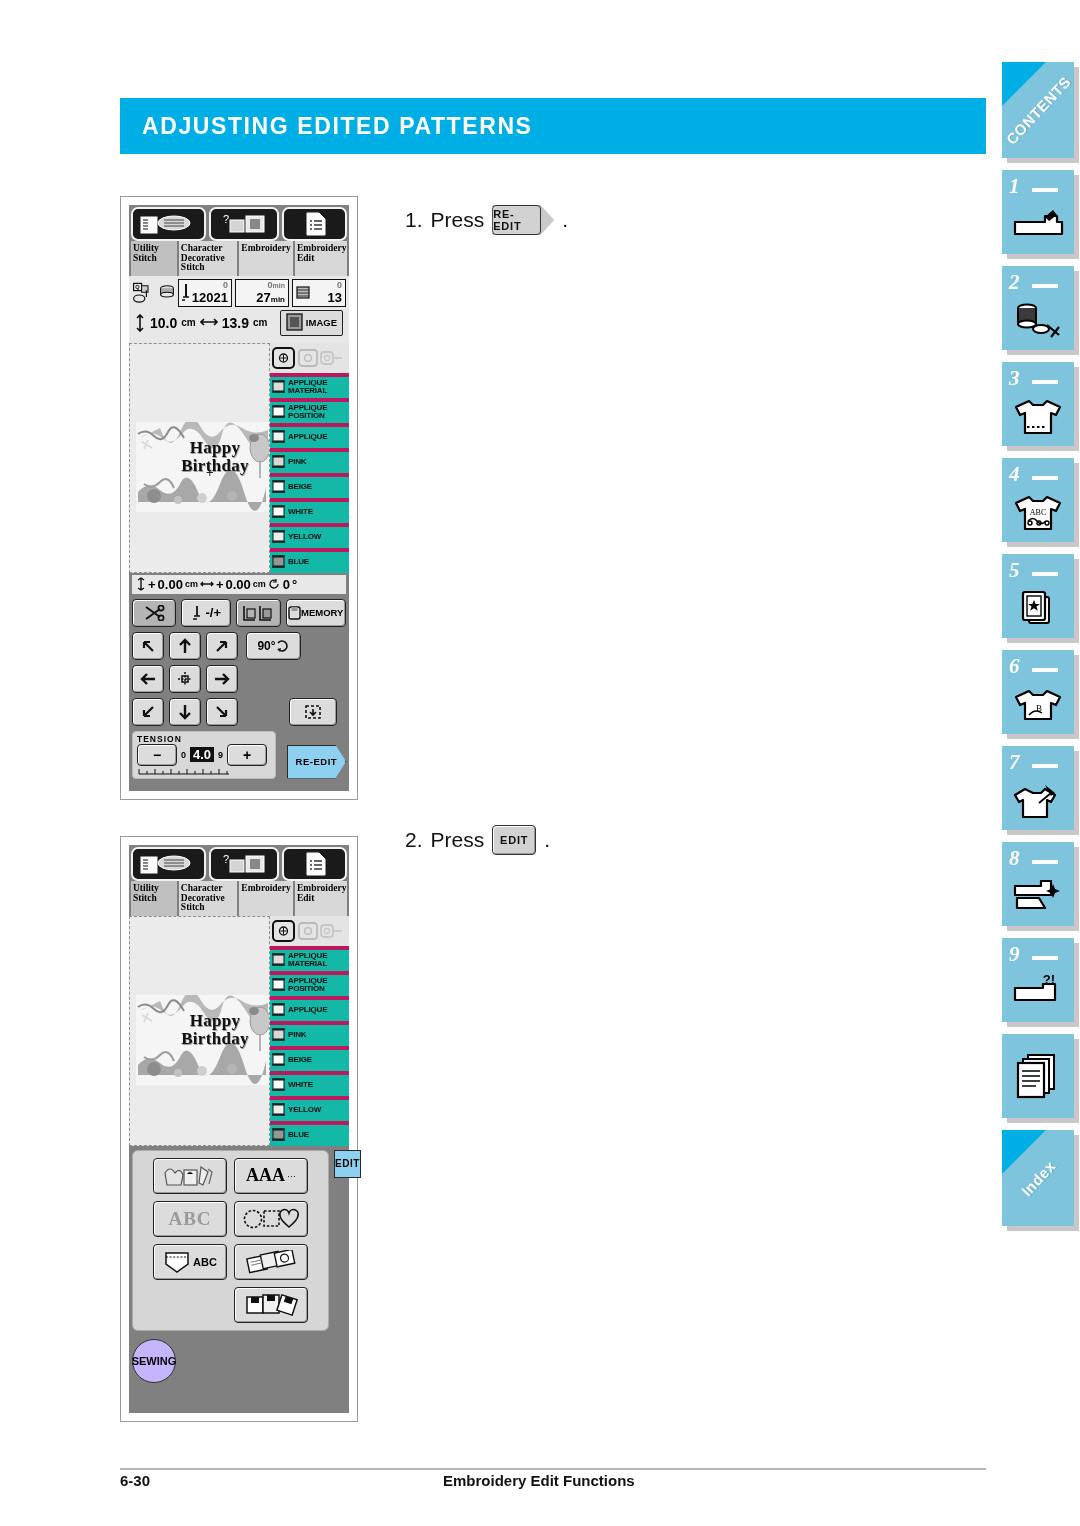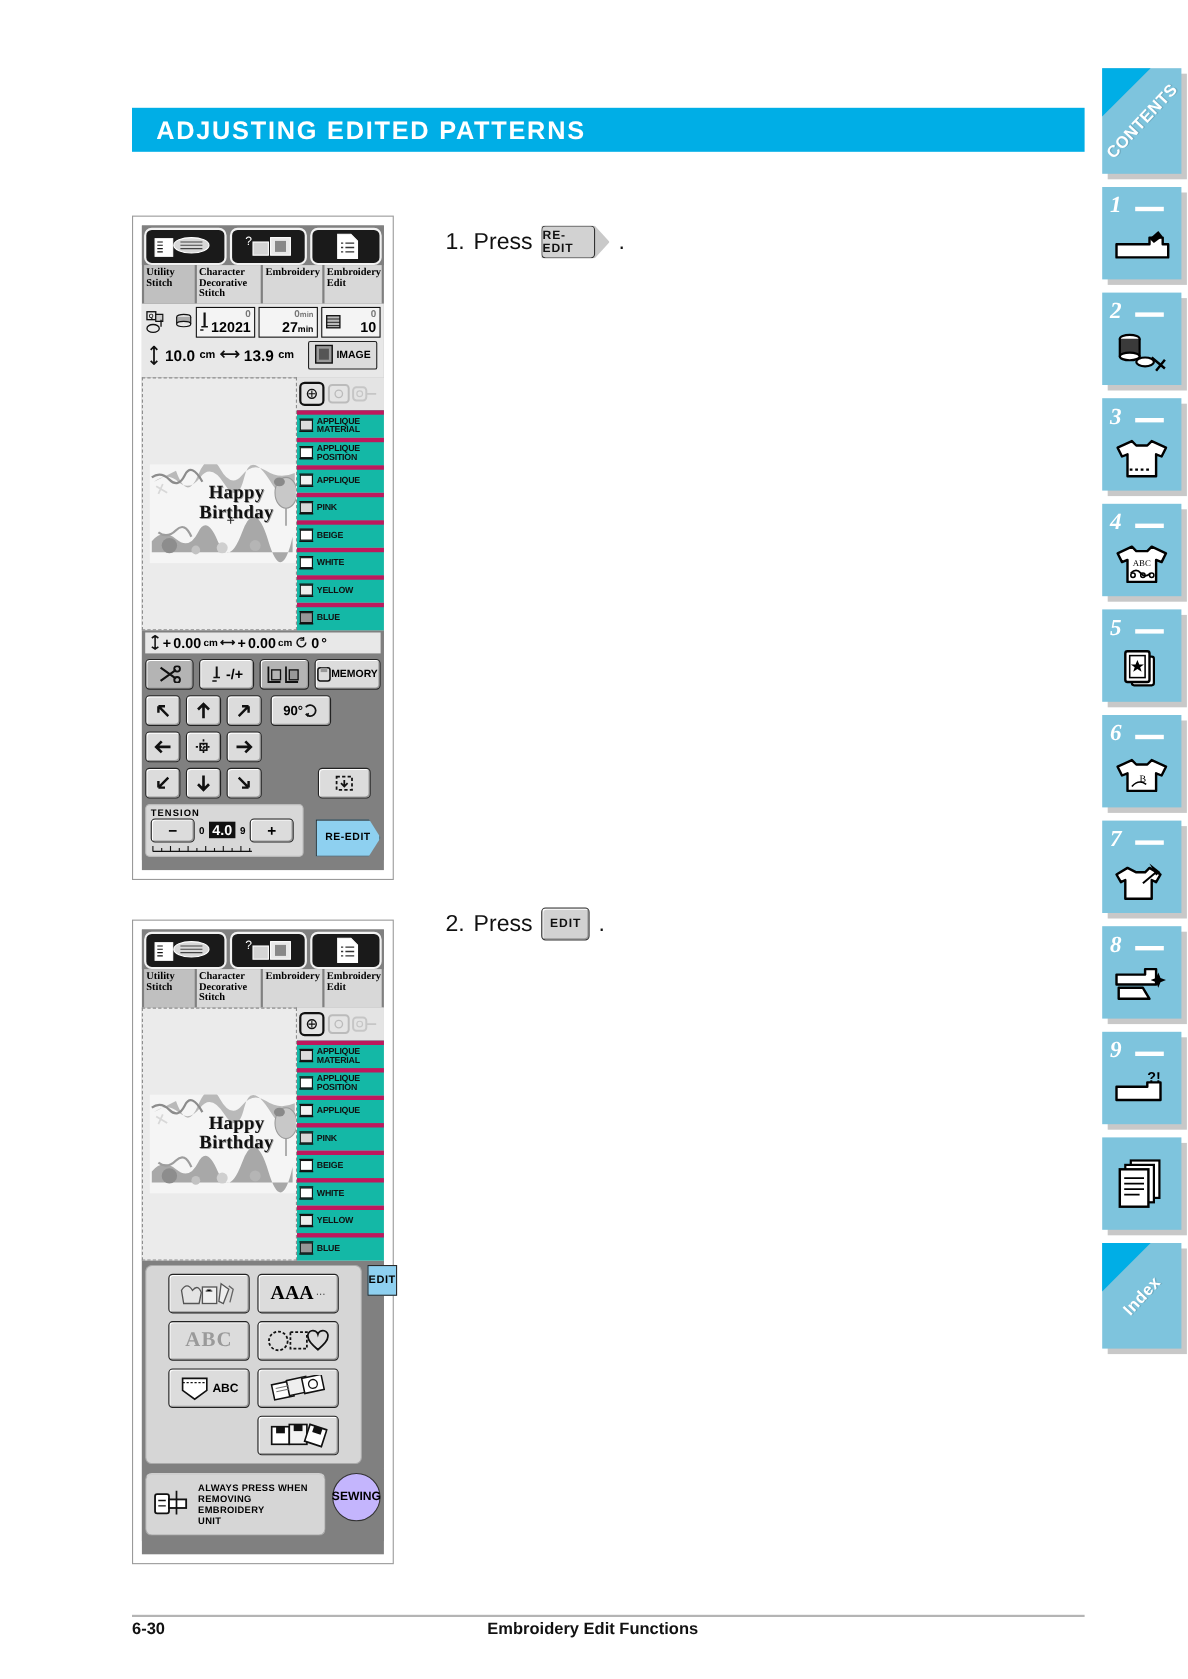--- a/index.html
+++ b/index.html
@@ -7,21 +7,21 @@
     width: 1080px; height: 1526px;
     background: #ffffff;
     font-family: "Liberation Sans", sans-serif;
     overflow: hidden;
   }
   .page { position: relative; width: 1080px; height: 1526px; background: #fff; }
 
   
   .header-band {
     position: absolute; left: 120px; top: 98px;
-    width: 866px; height: 40px;
+    width: 866px; height: 56px;
     background: #00aee6;
     display: flex; align-items: center;
   }
   .header-title {
     color: #ffffff;
     font-size: 23px; font-weight: bold;
     letter-spacing: 1.6px;
     padding-left: 22px;
     font-family: "Liberation Sans", sans-serif;
   }
@@ -510,21 +510,21 @@
             <span class="top"><span>0</span><span style="font-size:7px">min</span></span>
             <span class="btm"><span>27</span><span style="font-size:8px">min</span></span>
           </div>
 
           <div class="sbox" style="width:52px">
             <span class="top">0</span>
             <svg width="14" height="14" viewBox="0 0 14 14" style="position:absolute;left:3px;top:6px">
                 <rect x="1" y="1" width="12" height="11" fill="#bbb" stroke="#111" stroke-width="1.2"></rect>
                 <path d="M1 4h12M1 7h12M1 10h12" stroke="#111" stroke-width=".8"></path>
               </svg>
-            <span class="btm">10</span>
+            <span class="btm">13</span>
           </div>
         </div>
 
         <div class="sizebar">
           <svg width="11" height="18" viewBox="0 0 11 18">
               <path d="M5 2v14M2 4l3-3 3 3M2 14l3 3 3-3" stroke="#111" stroke-width="1.6" fill="none"></path>
             </svg>
           <span>10.0</span>
           <span class="unit">cm</span>
           <svg width="18" height="11" viewBox="0 0 18 11">
@@ -1032,33 +1032,20 @@
                   <rect x="35" y="4" width="16" height="16" fill="#fff" stroke="#111" stroke-width="1.5"></rect>
                   <rect x="39" y="4" width="8" height="6" fill="#111"></rect>
                 </g>
               </svg>
           </div>
         </div>
         <div class="editbtn">EDIT</div>
       </div>
 
       <div class="footrow">
-        <div class="footbox">
-          <svg width="36" height="28" viewBox="0 0 36 28">
-              <rect x="2" y="5" width="13" height="18" rx="2" fill="#fff" stroke="#111" stroke-width="1.7"></rect>
-              <path d="M5 11h7M5 16h7" stroke="#111" stroke-width="1.3"></path>
-              <rect x="15" y="10" width="16" height="8" fill="#fff" stroke="#111" stroke-width="1.7"></rect>
-              <path d="M22 2v22" stroke="#111" stroke-width="1.6"></path>
-            </svg>
-          <div class="foottext">
-            <div>ALWAYS PRESS WHEN</div>
-            <div>REMOVING EMBROIDERY</div>
-            <div>UNIT</div>
-          </div>
-        </div>
         <div class="sewbtn">SEWING</div>
       </div>
     </div>
   </div>
 
   <div class="footer-rule"></div>
   <div class="footer-pg">6-30</div>
   <div class="footer-ttl">Embroidery Edit Functions</div>
 
 </div>

